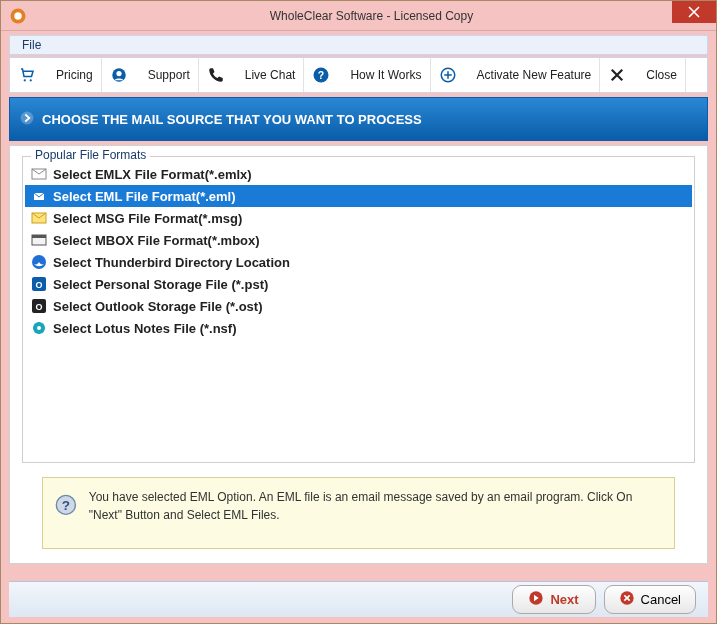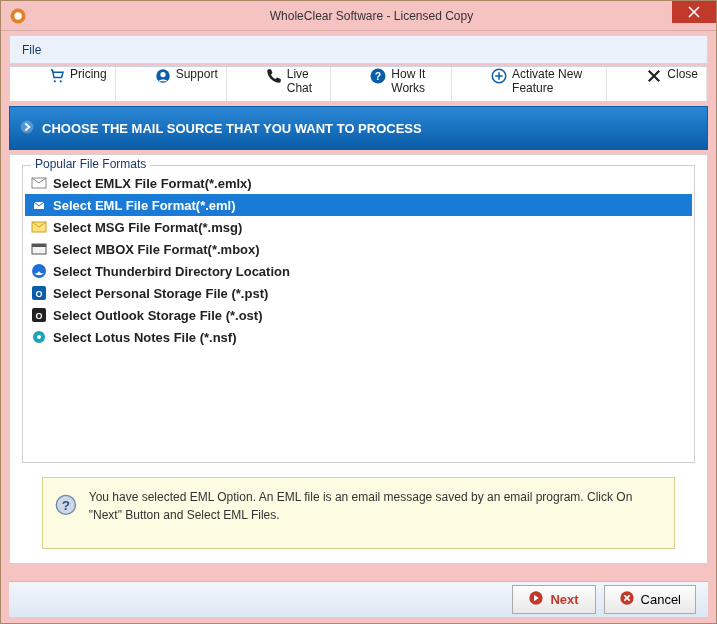--- a/index.html
+++ b/index.html
@@ -2,37 +2,37 @@
 <html><head>
 <meta charset="utf-8">
 <style>
   * { box-sizing: border-box; margin: 0; padding: 0; font-family: "Segoe UI", Tahoma, sans-serif; }
   body { background: #f5c4c2; width: 717px; height: 624px; overflow: hidden; }
   .window { width: 717px; height: 624px; border: 1px solid #a86; display: flex; flex-direction: column; }
   .titlebar { height: 30px; background: #f5c4c2; display: flex; align-items: center; position: relative; border-bottom: 1px solid #d8a8a4; }
   .titlebar-icon { width: 18px; height: 18px; margin-left: 8px; }
   .titlebar-title { flex: 1; text-align: center; font-size: 12px; color: #333; }
   .titlebar-close { width: 44px; height: 22px; background: #c0392b; color: #fff; display: flex; align-items: center; justify-content: center; font-size: 14px; cursor: pointer; margin-right: 0; position: absolute; right: 0; top: 0; }
-  .menubar { height: 29px; background: #eaf1fb; border: 1px solid #c8d8ea; display: flex; align-items: center; padding: 0 6px; font-size: 12px; color: #1a3a6a; margin: 4px 8px 0 8px; }
+  .menubar { height: 20px; background: #eaf1fb; border: 1px solid #c8d8ea; display: flex; align-items: center; padding: 0 6px; font-size: 12px; color: #1a3a6a; margin: 4px 8px 0 8px; }
   .menubar-item { padding: 2px 6px; cursor: pointer; }
   .toolbar { height: 36px; background: #fff; border: 1px solid #c8d8ea; display: flex; align-items: center; margin: 2px 8px 0 8px; }
-  .toolbar-btn { display: flex; gap: 4px; font-size: 12px; color: #222; padding: 0 8px; height: 100%; cursor: pointer; border-right: 1px solid #e3e3e3; margin-left: 30px; }
+  .toolbar-btn { display: flex; align-items: center; gap: 20px; font-size: 12px; color: #222; padding: 0 8px; height: 100%; cursor: pointer; border-right: 1px solid #e3e3e3; }
   .toolbar-btn svg, .toolbar-btn .ico { width: 18px; height: 18px; display: inline-flex; align-items: center; justify-content: center; }
   .section-header { height: 44px; background: linear-gradient(#2a87d6, #0a5da8); color: #fff; font-weight: bold; font-size: 13px; display: flex; align-items: center; gap: 8px; padding: 0 10px; margin: 4px 8px 0 8px; border: 1px solid #0a5da8; }
   .content { flex: 1; background: #fff; margin: 4px 8px 17px 8px; border: 1px solid #d2d2d2; padding: 10px 12px 6px 12px; display: flex; flex-direction: column; }
   .fieldset { border: 1px solid #cfcfcf; padding: 6px 2px 2px 2px; position: relative; flex: 1; }
   .legend { position: absolute; top: -9px; left: 8px; background: #fff; font-size: 12px; color: #1a3a6a; padding: 0 4px; }
   .option-list { }
   .option { display: flex; align-items: center; gap: 6px; padding: 3px 6px; font-size: 13px; font-weight: bold; color: #222; cursor: pointer; }
   .option .oico { width: 16px; height: 16px; display: inline-flex; align-items: center; justify-content: center; }
   .option.selected { background: #1a7bd6; color: #fff; }
   .infobox { margin: 14px 20px 8px 20px; background: #fdfbe1; border: 1px solid #d8d28e; padding: 10px 12px; display: flex; align-items: flex-start; gap: 12px; font-size: 12px; color: #333; min-height: 72px; }
   .infobox .qicon { width: 28px; height: 28px; margin-top: 6px; }
   .footer { height: 36px; background: linear-gradient(#f2f6fb, #dde7f3); border-top: 1px solid #b0c4de; display: flex; justify-content: flex-end; align-items: center; gap: 8px; padding: 0 12px; margin: 0 8px 6px 8px; }
-  .ftr-btn { display: flex; align-items: center; gap: 6px; font-size: 13px; padding: 4px 14px; background: linear-gradient(#fefefe, #e8e8e8); border: 1px solid #aaa; border-radius: 0; cursor: pointer; min-width: 84px; justify-content: center; }
+  .ftr-btn { display: flex; align-items: center; gap: 6px; font-size: 13px; padding: 4px 14px; background: linear-gradient(#fefefe, #e8e8e8); border: 1px solid #aaa; border-radius: 9px; cursor: pointer; min-width: 84px; justify-content: center; }
   .ftr-btn.next span { font-weight: bold; color: #c0392b; }
 </style>
 </head>
 <body>
 
 <div class="window">
 
   <div class="titlebar">
     <span class="titlebar-icon">
       <svg viewBox="0 0 24 24">

